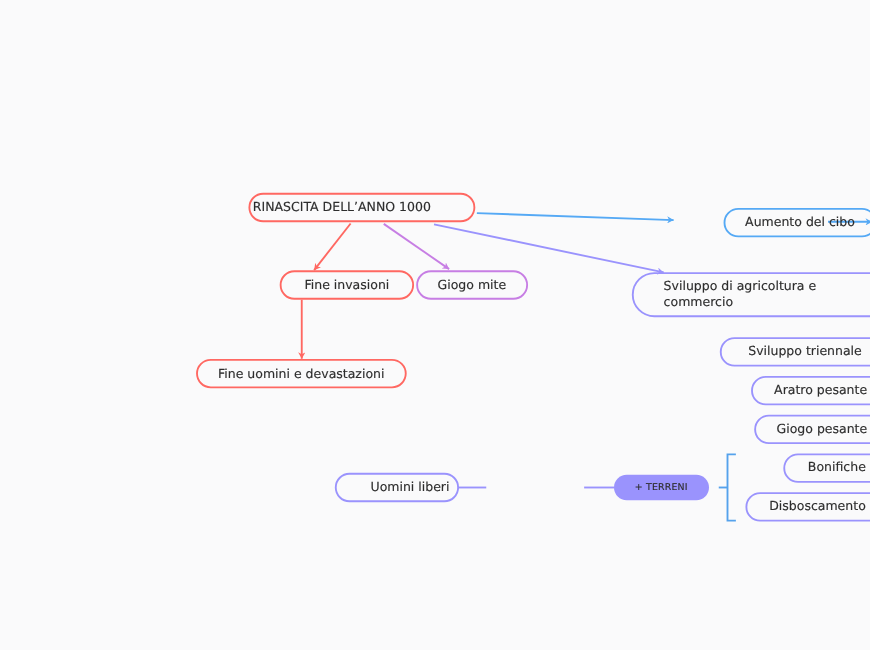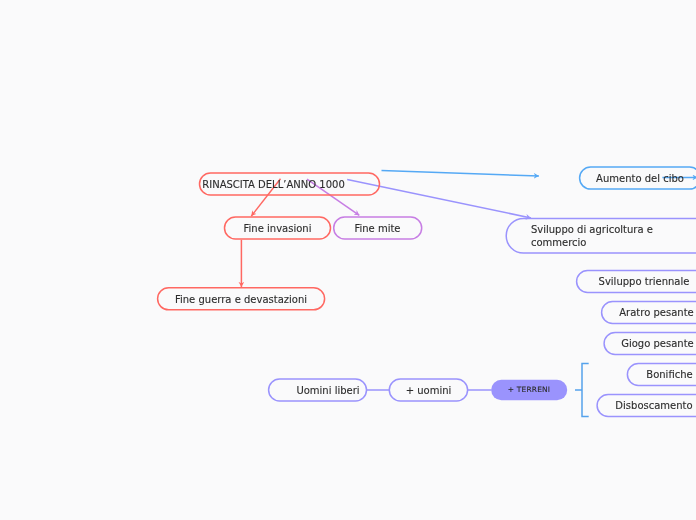--- a/index.html
+++ b/index.html
@@ -10,21 +10,21 @@
   .links{position:absolute;left:0;top:0;overflow:visible;}
   .node{position:absolute;box-sizing:border-box;display:flex;align-items:center;
         justify-content:center;font-size:10px;line-height:13px;color:#2d2d2d;
         white-space:nowrap;will-change:transform;-webkit-text-stroke:0.12px #2d2d2d;}
   .node>.pill{position:absolute;left:-4px;top:-4px;overflow:visible;}
   .node>.lbl{display:block;position:relative;}
   .n-sviluppo{display:block;white-space:normal;padding:0 25.9px;text-align:left;}
   .n-sviluppo>.lbl{padding-top:5px;}
   .n-terreni{font-size:7.5px;font-weight:normal;letter-spacing:0.15px;line-height:10px;}
 
-  .n-root{left:199px;top:172px;width:149px;height:24px;}
+  .n-root{left:199px;top:154px;width:149px;height:24px;}
   .n-invasioni{left:188px;top:216px;width:107px;height:24px;margin-left:36px;}
   .n-clima{left:333px;top:216px;width:89px;height:24px;}
   .n-guerra{left:157px;top:287px;width:168px;height:24px;}
   .n-cibo{left:540px;top:166px;width:122px;height:24px;margin-left:39px;}
   .n-sviluppo{left:505px;top:218px;width:224px;height:36px;}
   .n-rotazione{left:576px;top:270px;width:136px;height:23px;}
   .n-aratro{left:601px;top:301px;width:111px;height:23px;}
   .n-giogo{left:603px;top:332px;width:109px;height:23px;}
   .n-bonifiche{left:627px;top:363px;width:85px;height:23px;}
   .n-disbosc{left:596px;top:394px;width:116px;height:23px;}
@@ -75,27 +75,27 @@
   <div class="node n-invasioni">
     <svg class="pill" width="115" height="32">
         <rect x="4.5" y="5.0" width="106.0" height="22.0" rx="11.0" fill="none" stroke="#ff6862" stroke-width="1.5"></rect>
       </svg>
     <span class="lbl">Fine invasioni</span>
   </div>
   <div class="node n-clima">
     <svg class="pill" width="97" height="32">
         <rect x="4.7" y="5.0" width="88.0" height="22.0" rx="11.0" fill="none" stroke="#c77ee4" stroke-width="1.5"></rect>
       </svg>
-    <span class="lbl">Fine mite</span>
+    <span class="lbl">Giogo mite</span>
   </div>
   <div class="node n-guerra">
     <svg class="pill" width="176" height="32">
         <rect x="4.6" y="4.85" width="167.0" height="22.0" rx="11.0" fill="none" stroke="#ff6862" stroke-width="1.5"></rect>
       </svg>
-    <span class="lbl">Fine guerra e devastazioni</span>
+    <span class="lbl">Fine uomini e devastazioni</span>
   </div>
   <div class="node n-cibo">
     <svg class="pill" width="130" height="32">
         <rect x="4.6" y="5.1" width="121.0" height="22.0" rx="11.0" fill="none" stroke="#55a9f5" stroke-width="1.5"></rect>
       </svg>
     <span class="lbl">Aumento del cibo</span>
   </div>
   <div class="node n-sviluppo">
     <svg class="pill" width="232" height="44">
         <rect x="5.2" y="4.5" width="221.8" height="34.5" rx="17.25" fill="none" stroke="#9a93fd" stroke-width="1.5"></rect>
@@ -131,25 +131,19 @@
         <rect x="5.1" y="4.5" width="113.9" height="22.0" rx="11.0" fill="none" stroke="#9a93fd" stroke-width="1.5"></rect>
       </svg>
     <span class="lbl">Disboscamento</span>
   </div>
   <div class="node n-liberi">
     <svg class="pill" width="107" height="32">
         <rect x="4.6" y="5.0" width="97.9" height="22.0" rx="11.0" fill="none" stroke="#9a93fd" stroke-width="1.5"></rect>
       </svg>
     <span class="lbl">Uomini liberi</span>
   </div>
-  <div class="node n-uomini">
-    <svg class="pill" width="87" height="32">
-        <rect x="4.3" y="5.0" width="78.3" height="22.0" rx="11.0" fill="none" stroke="#9a93fd" stroke-width="1.5"></rect>
-      </svg>
-    <span class="lbl">+ uomini</span>
-  </div>
   <div class="node n-terreni">
     <svg class="pill" width="84" height="28">
         <rect x="4.2" y="3.8" width="76.0" height="20.4" rx="10.2" fill="#9a93fd"></rect>
       </svg>
     <span class="lbl">+ TERRENI</span>
   </div>
 </div>
 
 </body></html>

